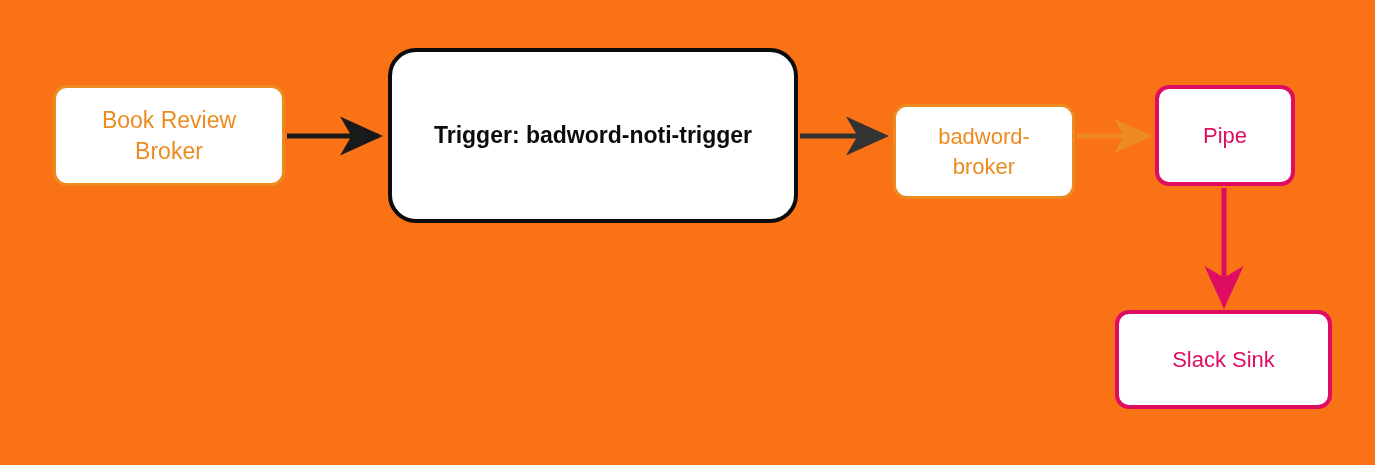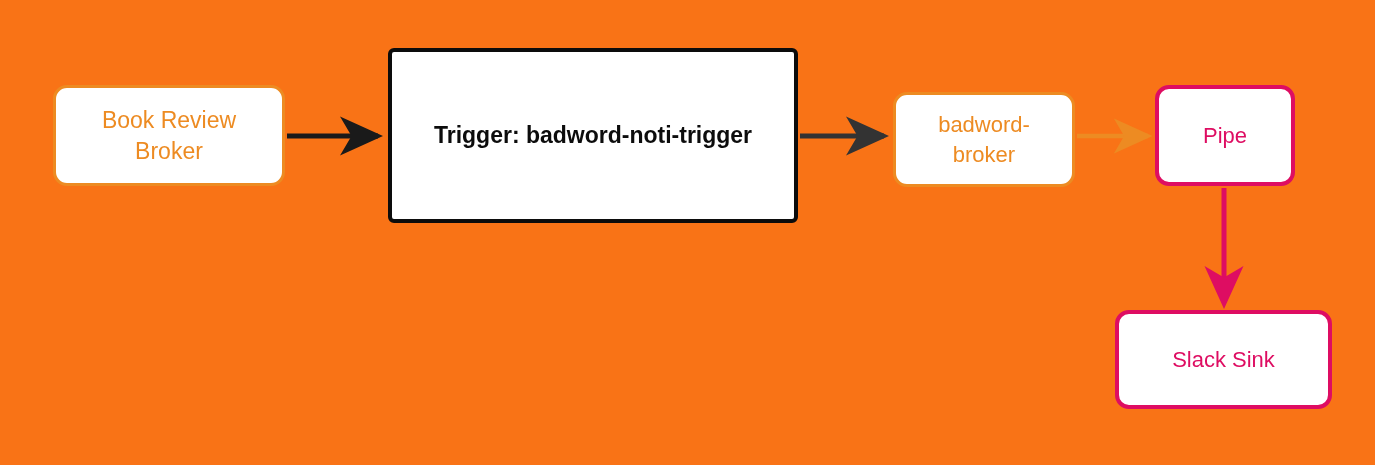--- a/index.html
+++ b/index.html
@@ -48,36 +48,36 @@
   }
   
   .node.pink {
     border: 4px solid #DE0D62;
     border-radius: 14px;
     color: #DE0D62;
   }
   
   .node.trigger {
     border: 4px solid #0C0C0C;
-    border-radius: 6px;
+    border-radius: 28px;
     color: #0C0C0C;
   }
 
   #node-book-review-broker {
     left: 53px;  top: 85px;
     width: 232px; height: 101px;
     font-size: 23px;
   }
   #node-trigger {
     left: 388px; top: 48px;
     width: 410px; height: 175px;
     font-size: 23px;
   }
   #node-badword-broker {
-    left: 893px; top: 92px;
+    left: 893px; top: 104px;
     width: 182px; height: 95px;
     font-size: 22px;
   }
   #node-pipe {
     left: 1155px; top: 85px;
     width: 140px; height: 101px;
     font-size: 22px;
   }
   #node-slack-sink {
     left: 1115px; top: 310px;

